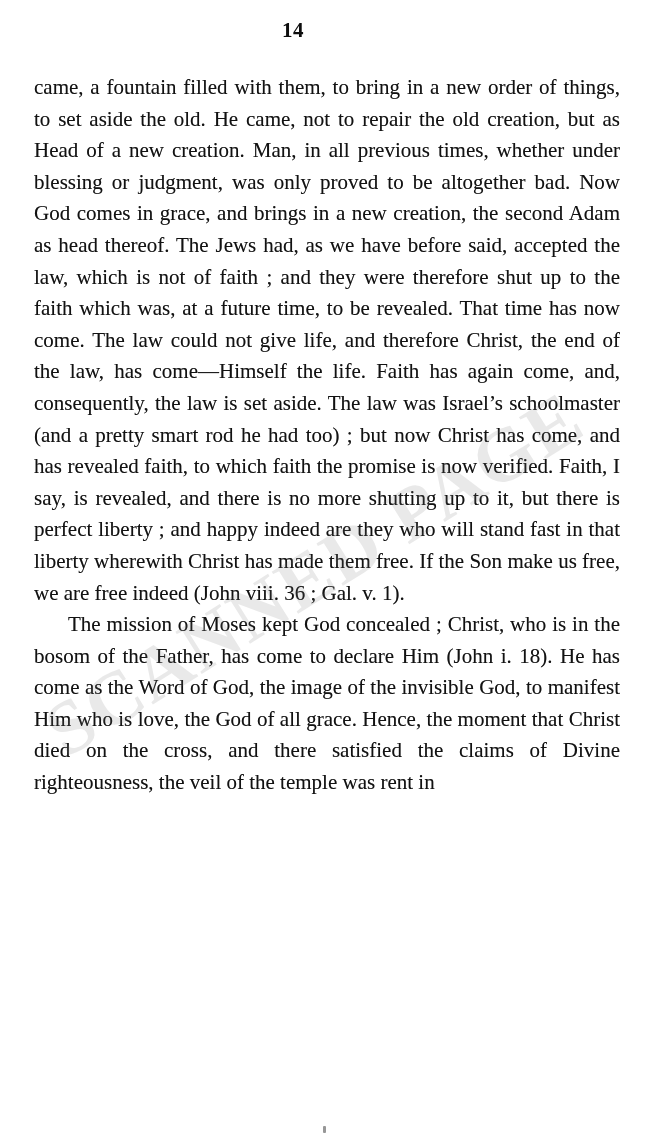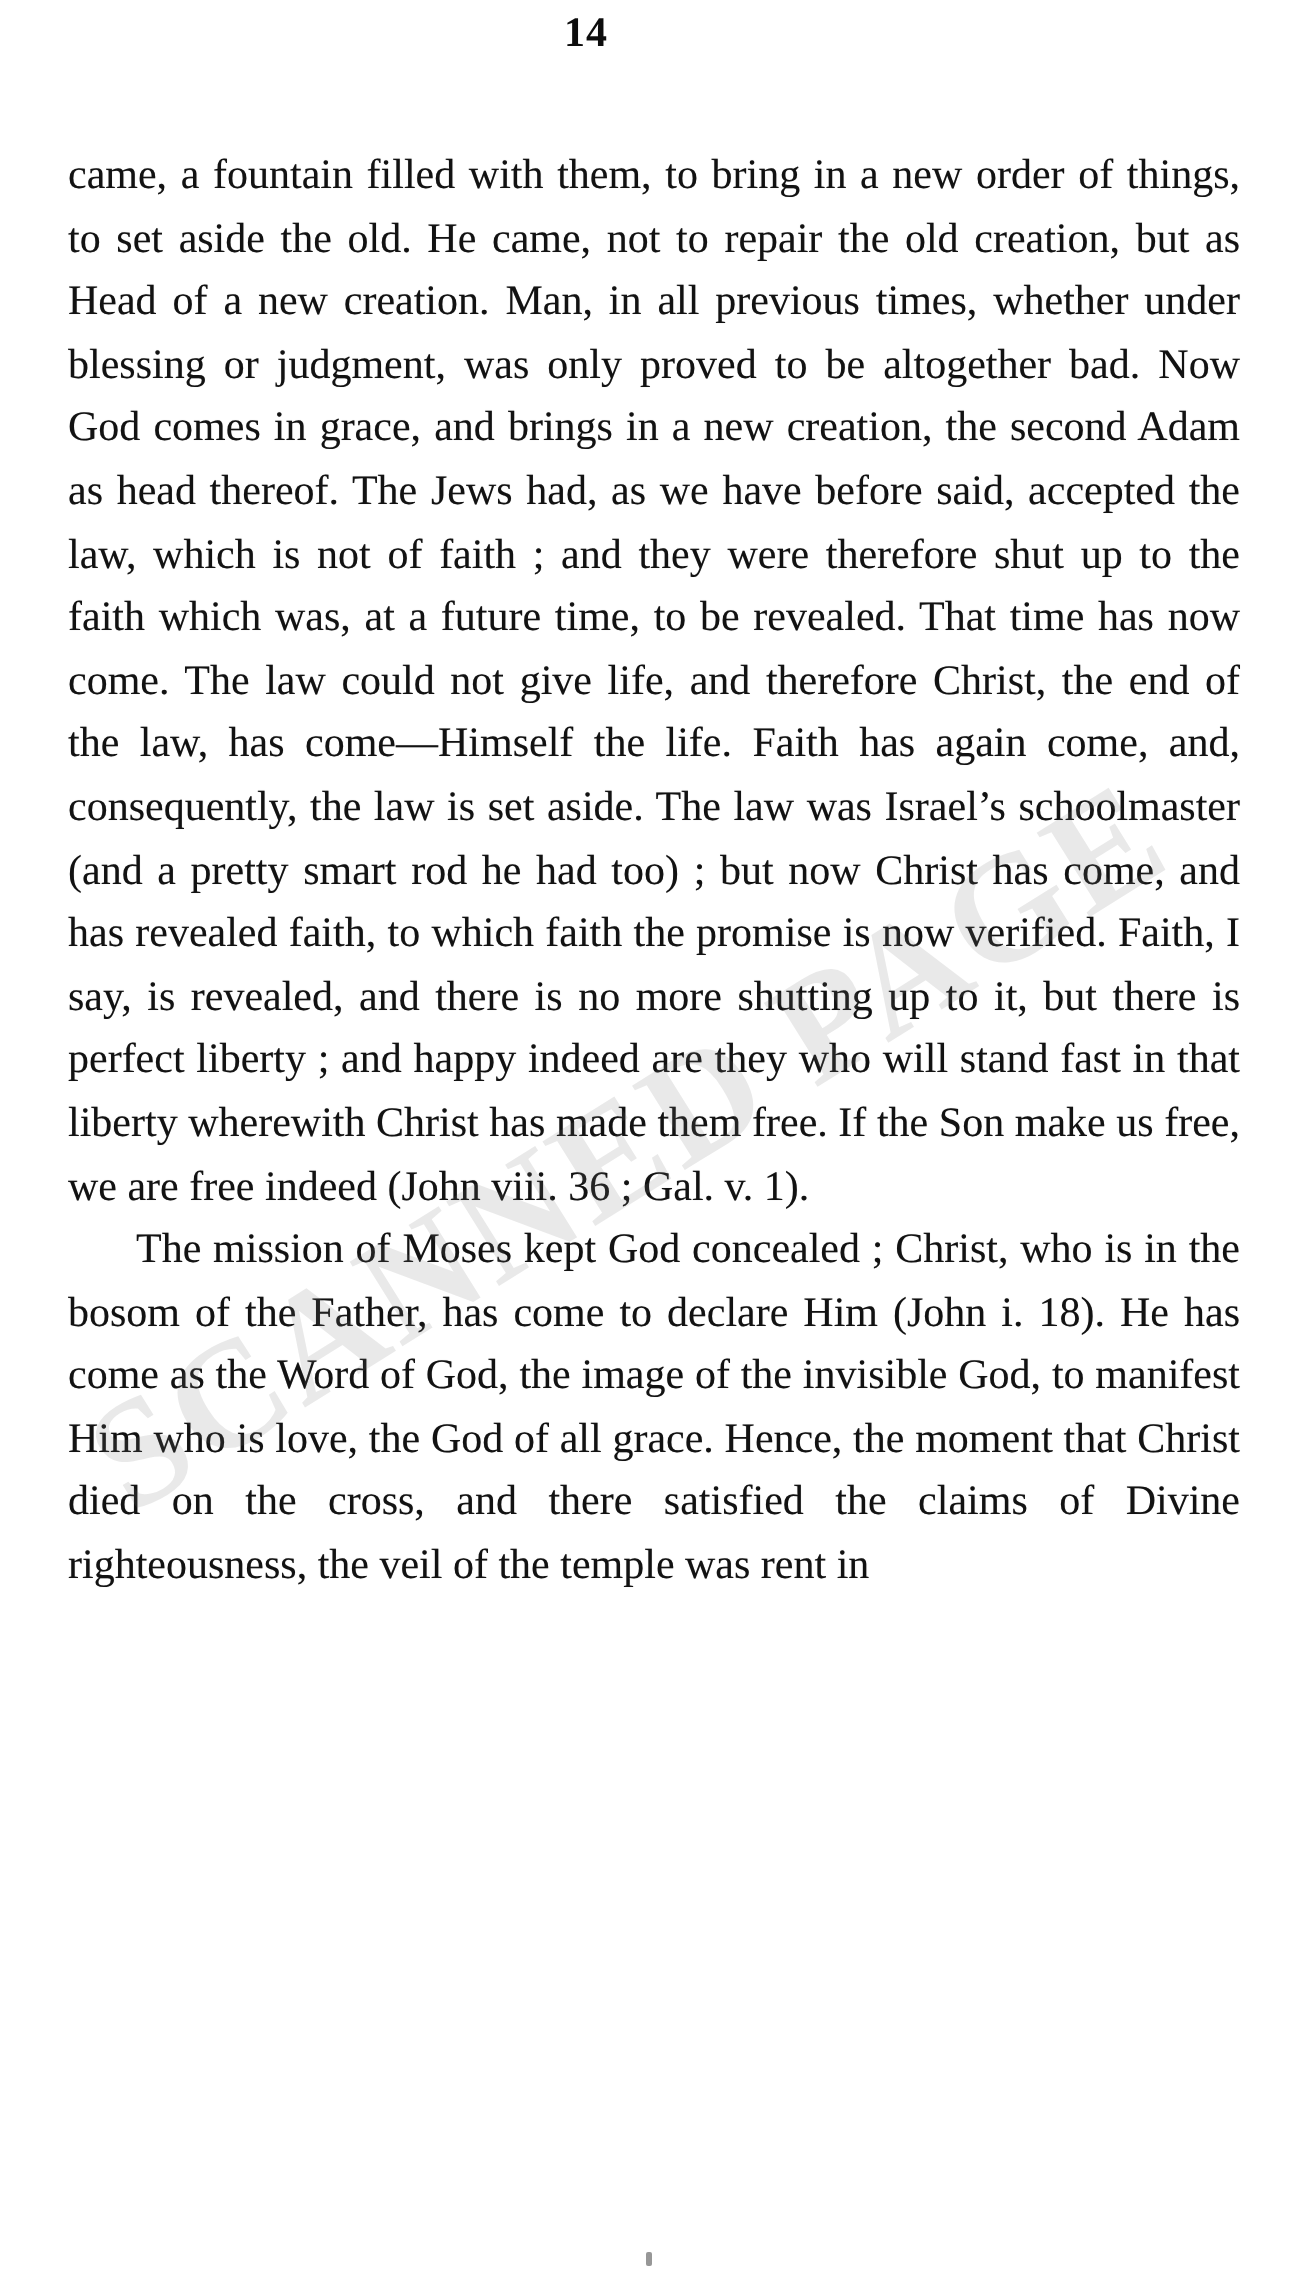--- a/index.html
+++ b/index.html
@@ -17,21 +17,21 @@
   }
   .page {
     position: relative;
     width: 650px;
     height: 1141px;
     box-sizing: border-box;
     padding: 0;
   }
   .page-number {
     position: absolute;
-    top: 4px;
+    top: 18px;
     left: 0;
     width: 586px;
     text-align: center;
     font-size: 21px;
     font-weight: bold;
     letter-spacing: 0.5px;
     color: #0d0d0d;
   }
   .body-text {
     position: absolute;

